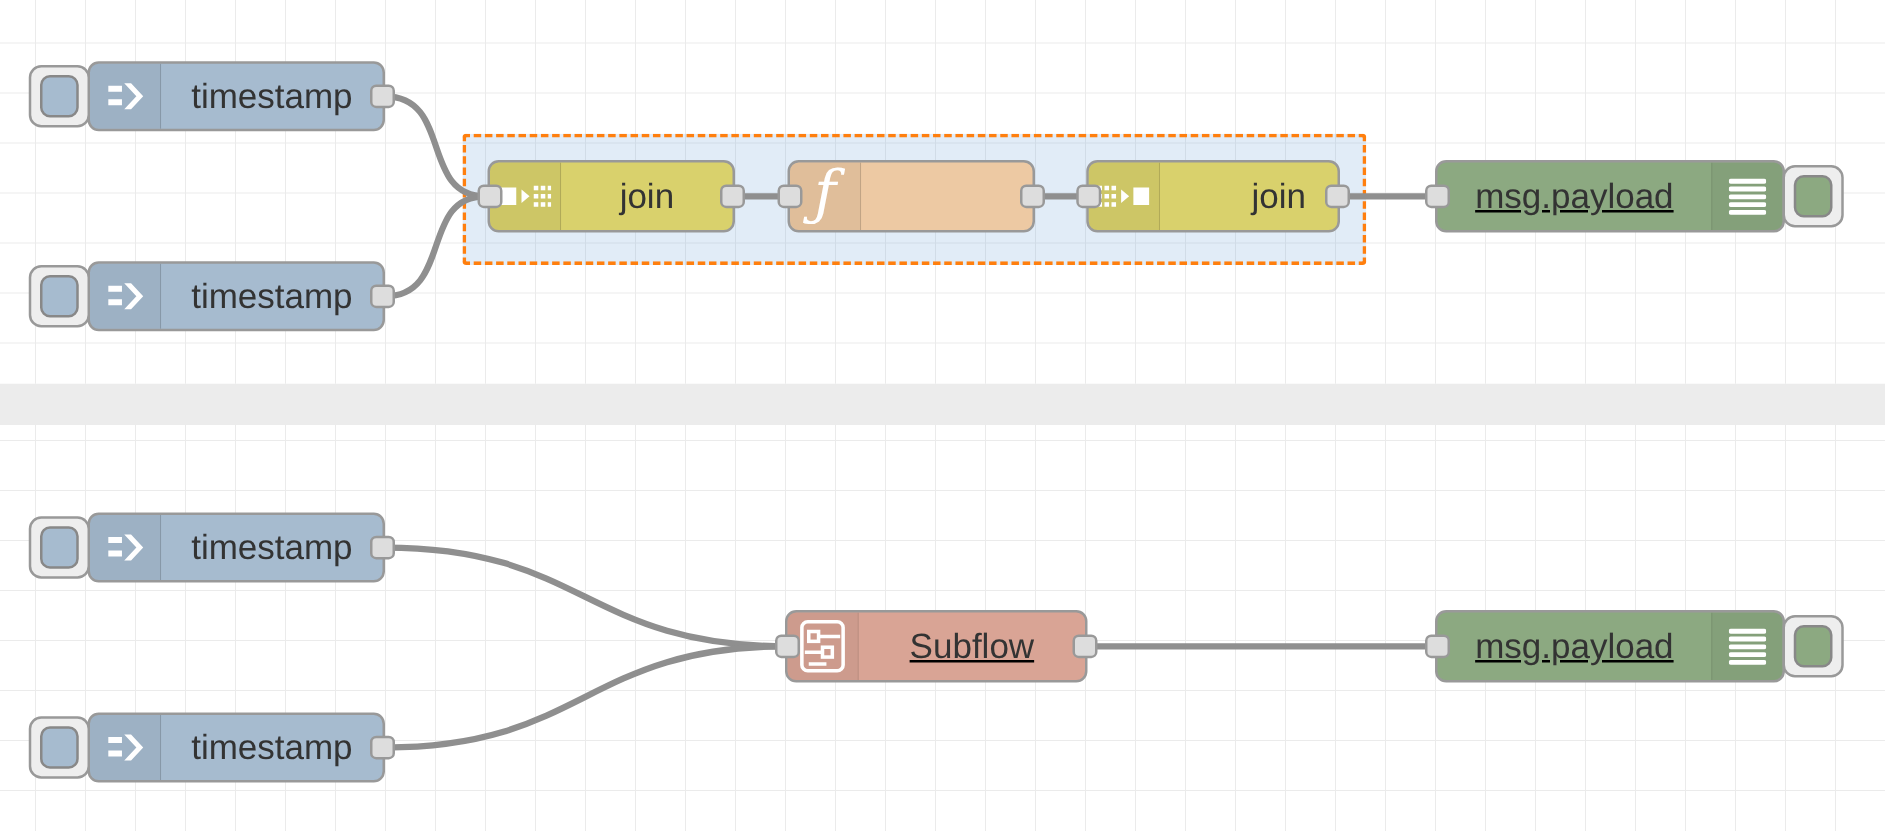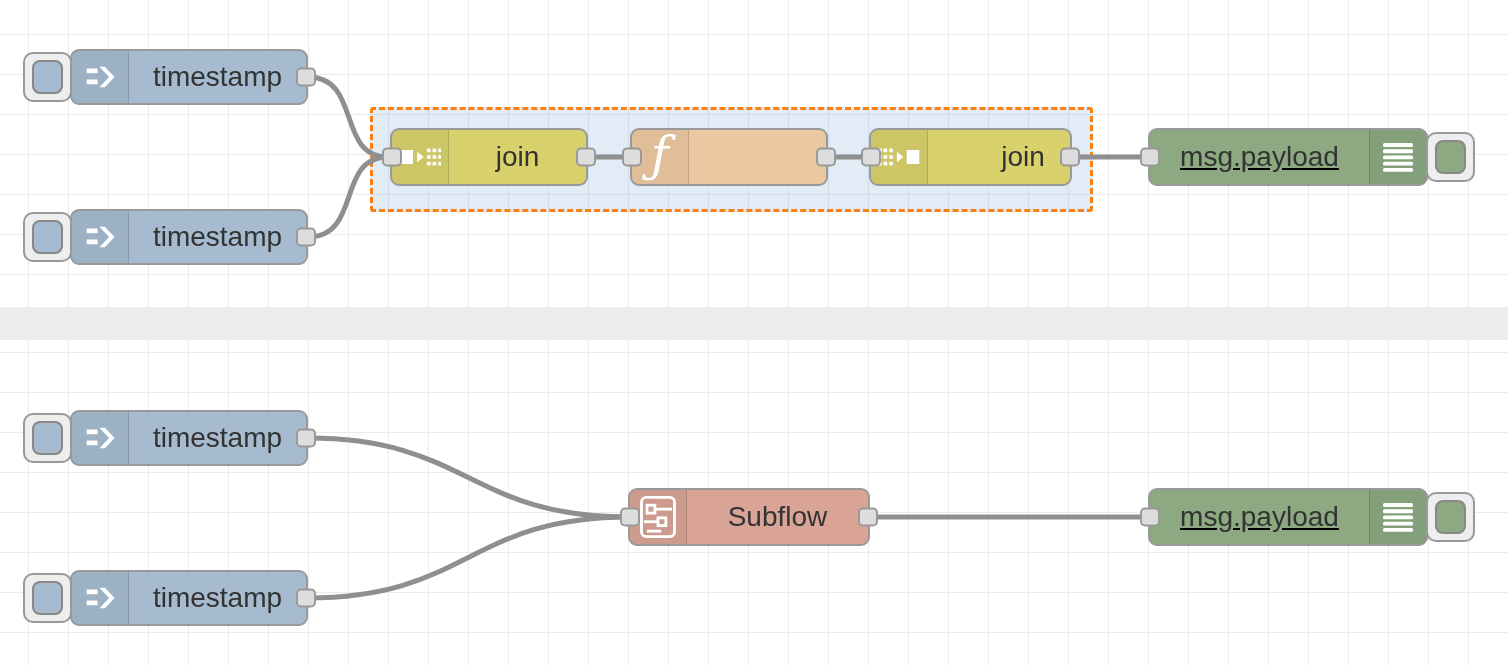--- a/index.html
+++ b/index.html
@@ -33,21 +33,21 @@
   .wire{stroke:var(--wire,#8f8f8f);stroke-width:5;fill:none;stroke-linecap:round;}
 
   
   .node{
     position:absolute;box-sizing:border-box;display:flex;align-items:stretch;
     border:2px solid var(--node-border,#999);border-radius:9px;
   }
   .node-inject{background:var(--inject-node,#a6bbcf);}
   .node-splitjoin{background:var(--split-join-node,#d9d16c);}
   .node-function{background:var(--function-node,#edc9a3);}
-  .node-subflow{background:var(--subflow-node,#d9a495);}
+  .node-subflow{background:var(--subflow-node,#d9a495);text-decoration:underline;}
   .node-debug{background:var(--debug-node,#8ca981);text-decoration:underline;}
 
   .icon-area{
     width:56px;flex:0 0 56px;display:flex;align-items:center;justify-content:center;
     background:rgba(0,0,0,0.05);border-right:1px solid rgba(0,0,0,0.14);
     border-radius:7px 0 0 7px;overflow:hidden;
   }
   .icon-area.icon-right{border-right:none;border-left:1px solid rgba(0,0,0,0.14);border-radius:0 7px 7px 0;}
   .node-label{
     flex:1;display:flex;align-items:center;justify-content:center;

